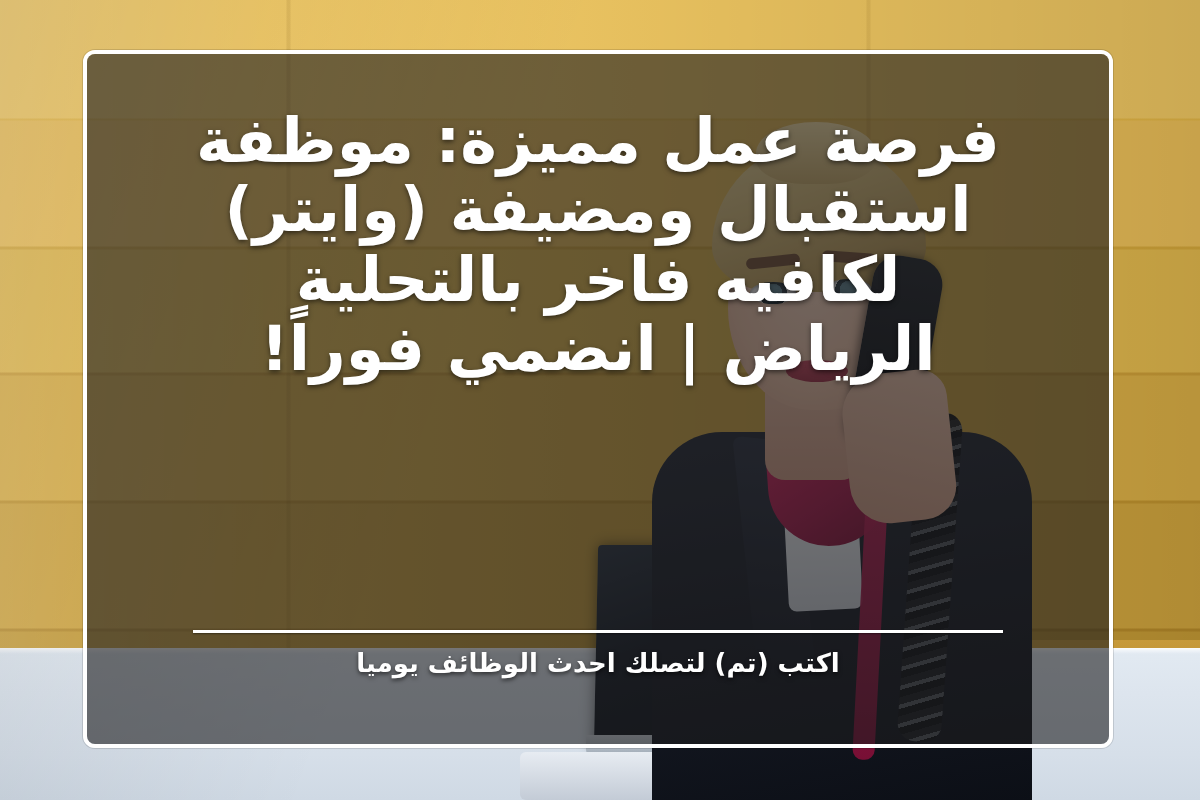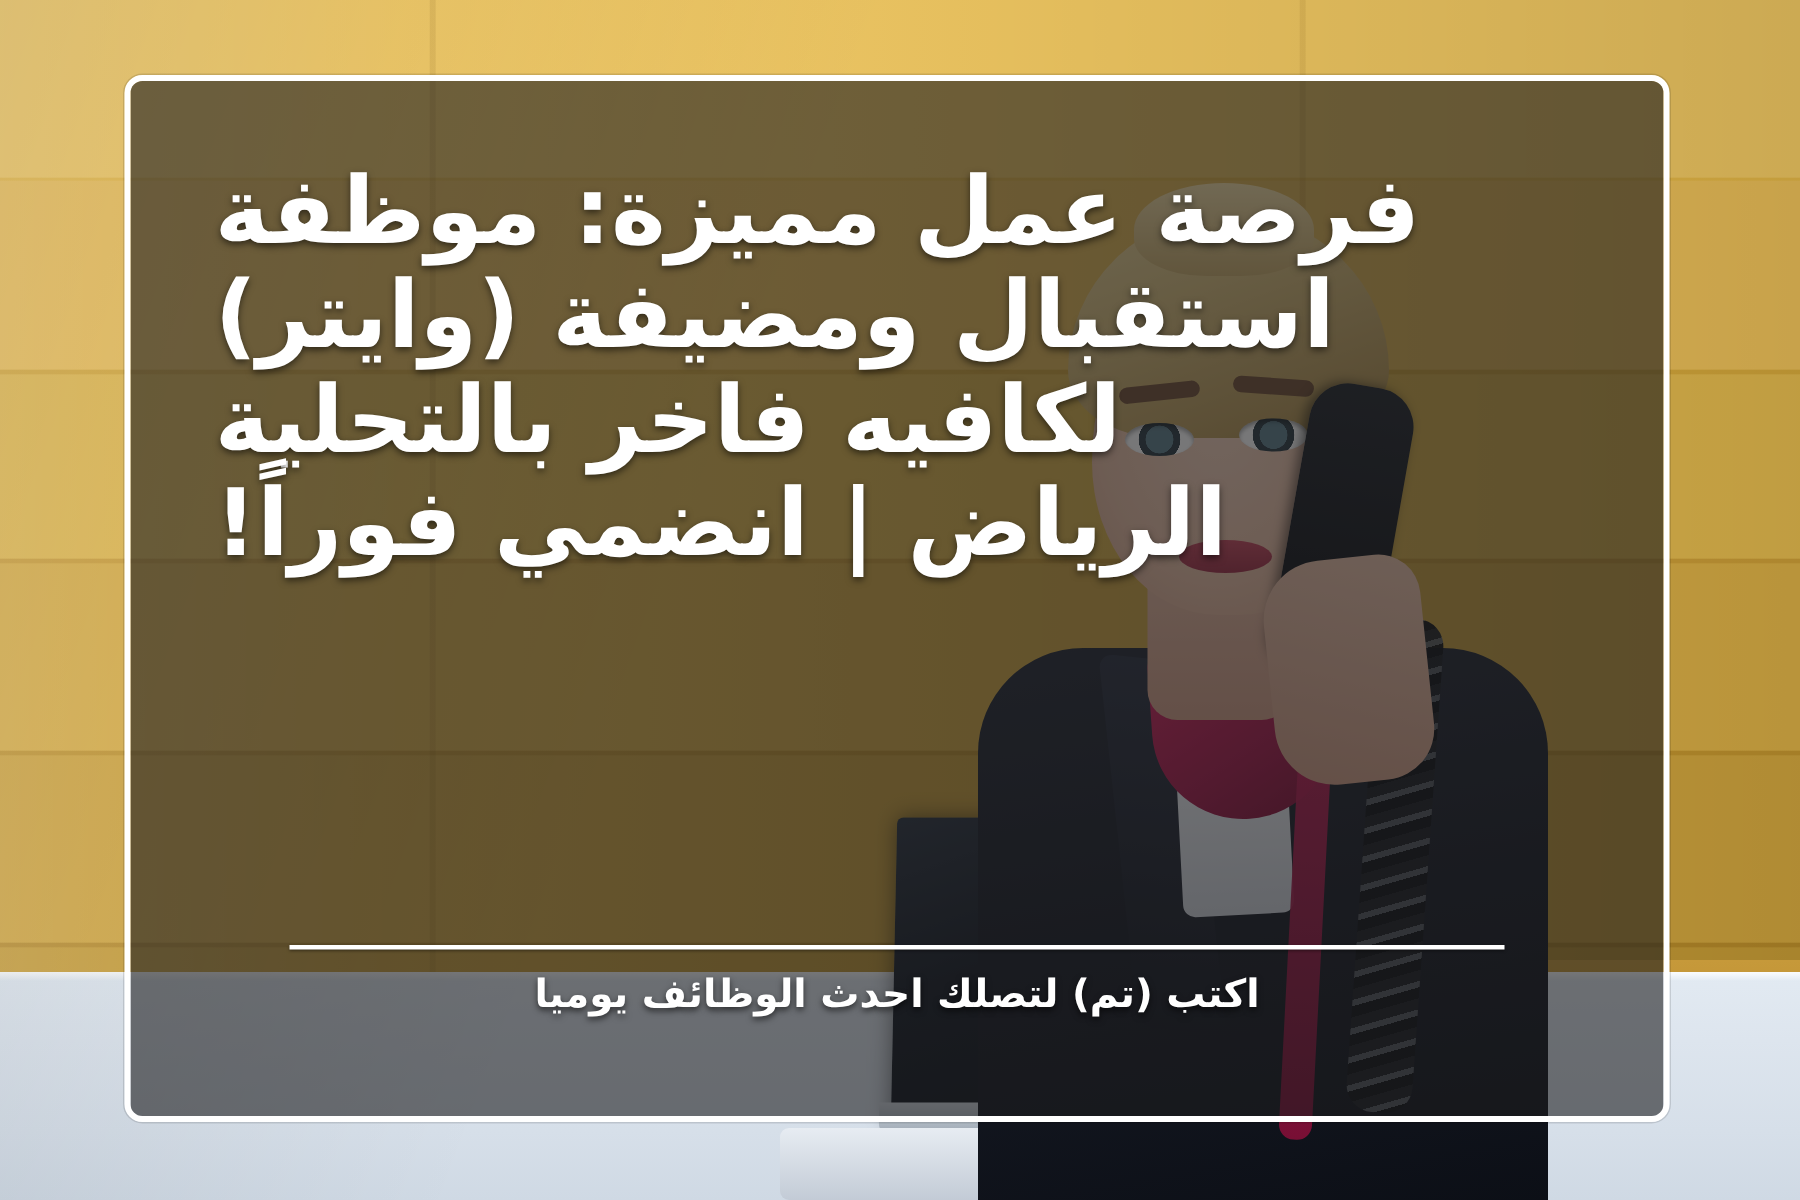--- a/index.html
+++ b/index.html
@@ -216,21 +216,21 @@
     box-sizing: border-box;
   }
 
   .headline {
     margin: 0;
     color: #ffffff;
     font-family: "DejaVu Sans", "Liberation Sans", sans-serif;
     font-weight: 700;
     font-size: 62px;
     line-height: 1.12;
-    text-align: left;
+    text-align: center;
     direction: rtl;
     letter-spacing: 0;
     text-shadow: 0 2px 5px rgba(0,0,0,.55);
     white-space: pre-line;
   }
 
   .divider-wrap {
     position:absolute;
     left: 0; right: 0; top: 576px;
     display: flex; justify-content: center;

